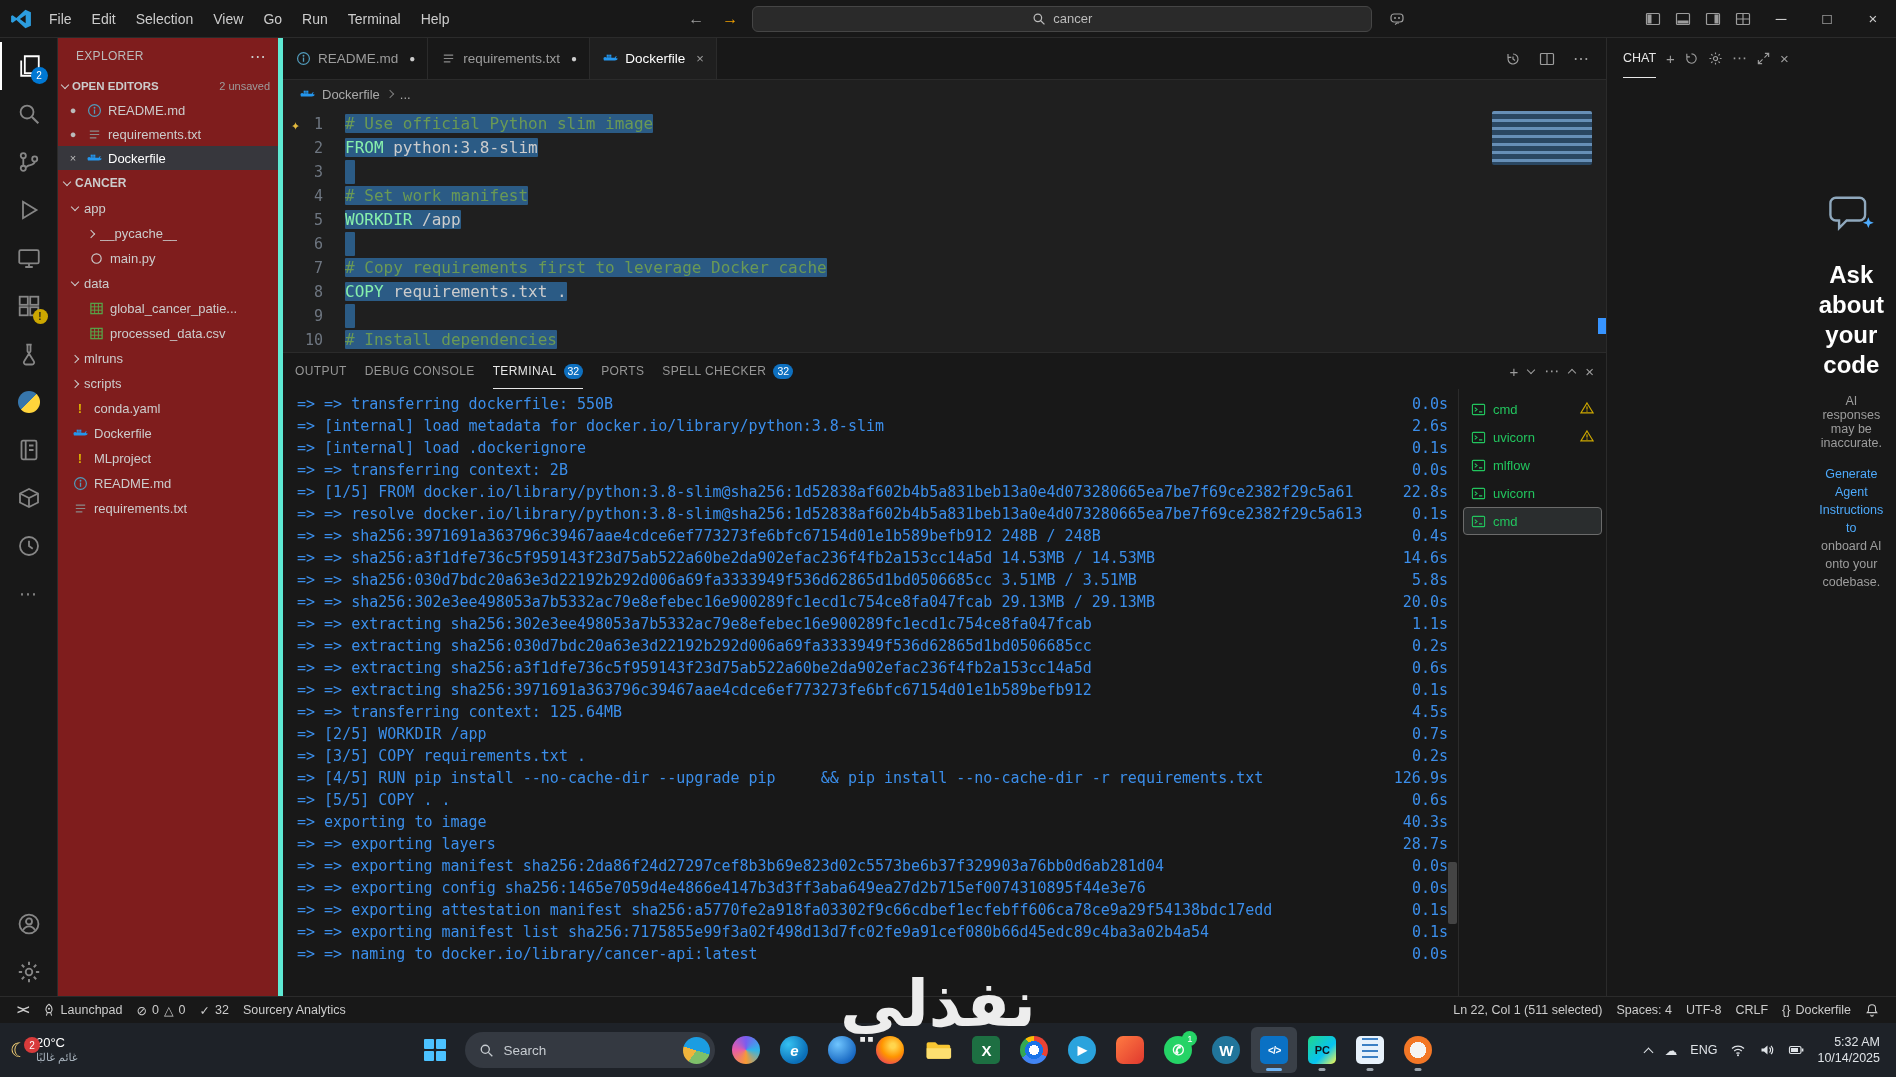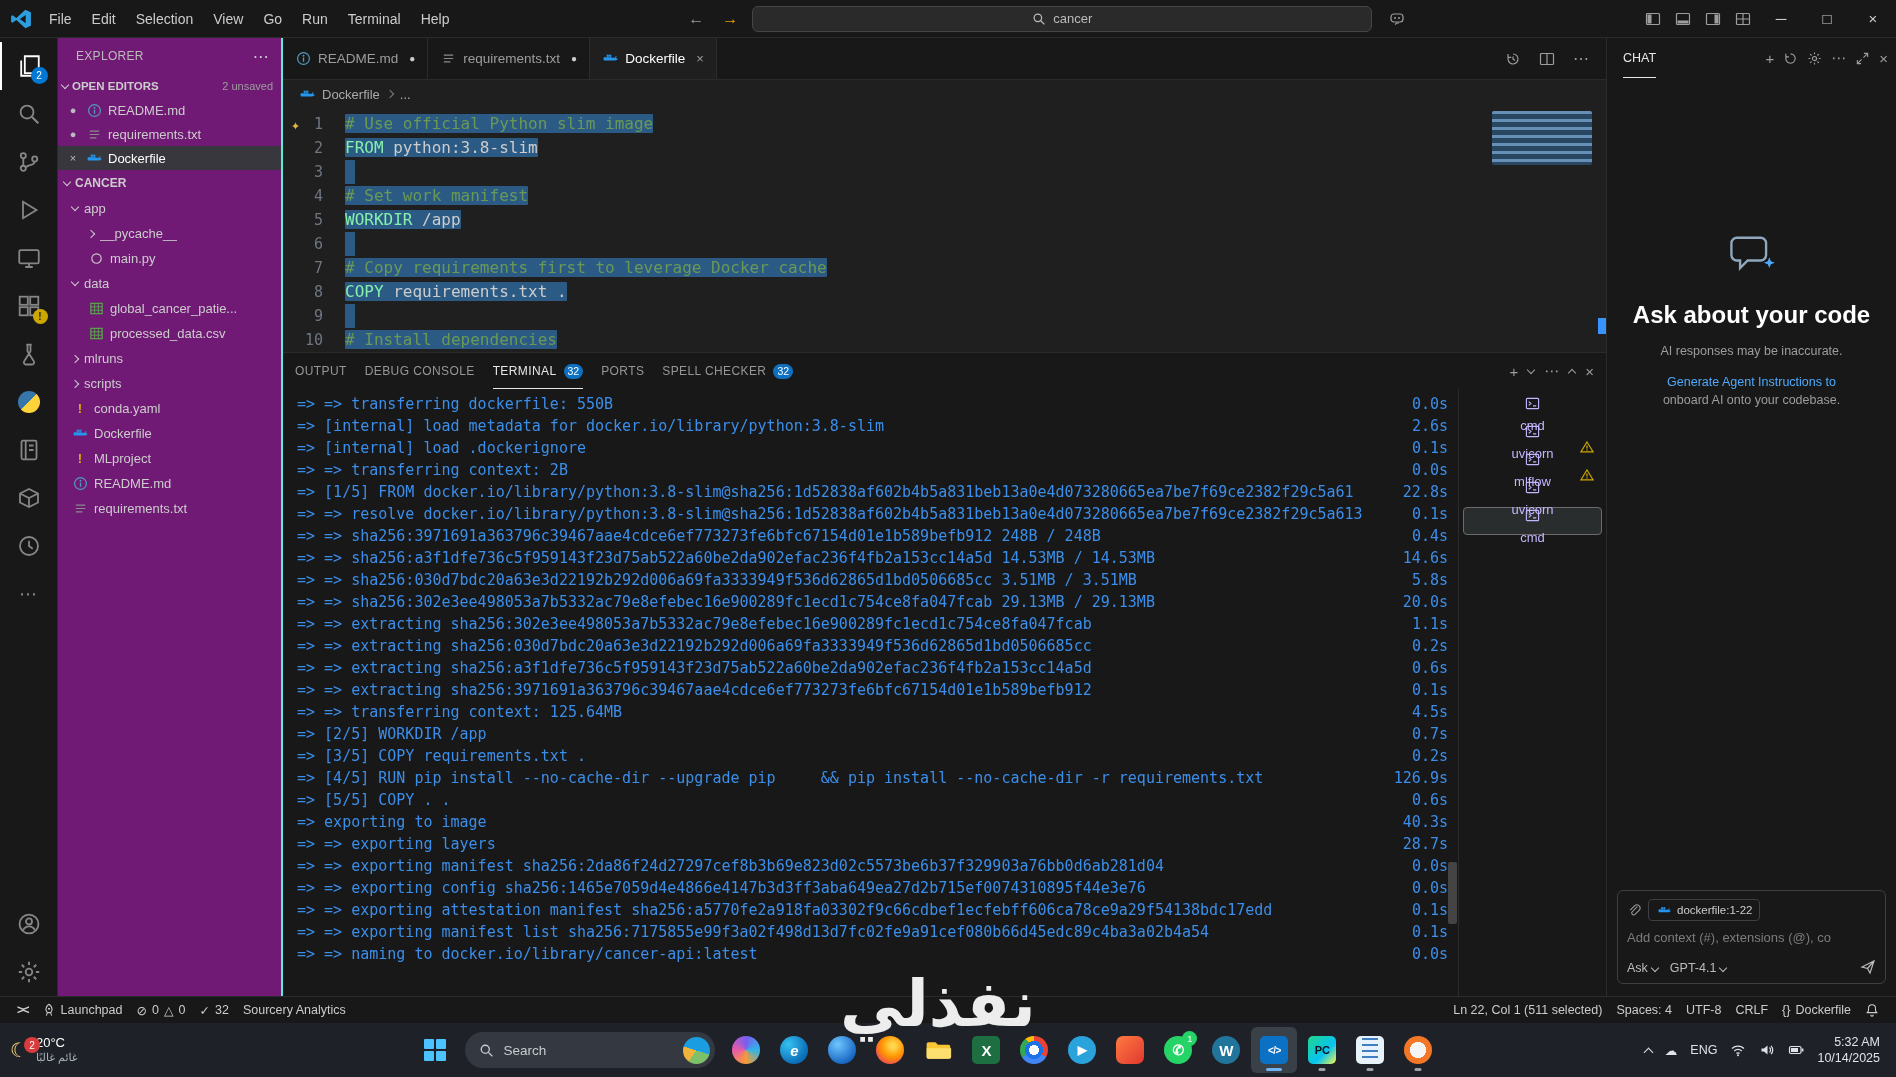--- a/index.html
+++ b/index.html
@@ -28,21 +28,21 @@
   .act-item { position:relative; width:58px; height:48px; display:flex; align-items:center; justify-content:center; color:#868686; }
   .act-item.active { color:#ffffff; box-shadow:inset 2px 0 0 #ffffff; }
   .act-item svg { width:24px; height:24px; }
   .act-badge { position:absolute; right:10px; bottom:6px; min-width:17px; height:17px; border-radius:9px; background:#0078d4; color:#fff; font-size:10px; display:flex; align-items:center; justify-content:center; padding:0 3px; }
   .act-warn { position:absolute; right:10px; bottom:6px; width:15px; height:15px; border-radius:8px; background:#cca700; color:#1f1f1f; font-size:10px; font-weight:bold; display:flex; align-items:center; justify-content:center; }
   .act-spacer { flex:1; }
   .glyph-python { width:22px; height:22px; border-radius:50%; background:linear-gradient(135deg,#3776ab 50%,#ffd43b 50%); }
   .act-dots { font-size:18px; color:#868686; letter-spacing:1px; }
 
   
-  .sidebar { width:225px; background:#701a75; border-right:2px solid #5eead4; font-size:13px; overflow:hidden; }
+  .sidebar { width:225px; background:#7f1d1d; border-right:5px solid #5eead4; font-size:13px; overflow:hidden; }
   .sb-header { height:36px; display:flex; align-items:center; justify-content:space-between; padding:0 12px 0 18px; color:#bbbbbb; font-size:12px; letter-spacing:.3px; }
   .sb-header .kebab { color:#cccccc; font-size:16px; }
   .section-header { height:24px; display:flex; align-items:center; gap:4px; padding:0 8px 0 4px; font-weight:bold; font-size:11.5px; color:#cccccc; }
   .section-header .badge-soft { margin-left:auto; color:#9d9d9d; font-weight:normal; font-size:11px; }
   .chev { width:6px; height:6px; border-right:1.4px solid currentColor; border-bottom:1.4px solid currentColor; display:inline-block; flex:none; }
   .chev.down { transform:rotate(45deg); margin-top:-3px; }
   .chev.right { transform:rotate(-45deg); }
   .oe-row { height:24px; display:flex; align-items:center; gap:6px; padding:0 6px 0 8px; color:#cccccc; font-size:13px; }
   .oe-row.selected { background:#37373d; color:#ffffff; }
   .oe-action { width:14px; text-align:center; color:#bbbbbb; font-size:11px; flex:none; }
@@ -83,28 +83,28 @@
   .pbadge { min-width:19px; height:15px; border-radius:8px; background:#0e70c0; color:#fff; font-size:10.5px; display:flex; align-items:center; justify-content:center; padding:0 4px; letter-spacing:0; }
   .panel-actions { margin-left:auto; display:flex; align-items:center; gap:10px; color:#9d9d9d; font-size:15px; }
   .panel-body { flex:1; display:flex; min-height:0; }
   .terminal-wrap { flex:1; position:relative; min-width:0; padding:4px 0 0 14px; overflow:hidden; }
   .term-line { display:flex; height:22px; line-height:22px; font-family:"DejaVu Sans Mono", monospace; font-size:15px; color:#3b8eea; }
   .tl-text { white-space:pre; overflow:hidden; flex:1; }
   .tl-time { margin-left:8px; padding-right:10px; flex:none; }
   .term-scrollbar { position:absolute; right:0; top:0; bottom:0; width:12px; }
   .term-thumb { position:absolute; right:1px; top:78%; width:9px; height:62px; background:rgba(121,121,121,.45); border-radius:2px; }
   .term-sessions { width:148px; border-left:1px solid #2b2b2b; padding:6px 4px 0 4px; }
-  .session { height:28px; display:flex; align-items:center; gap:7px; padding:0 7px; font-size:13px; color:#c4b5fd; border:1px solid transparent; border-radius:4px;flex-direction:column; }
+  .session { height:28px; display:flex; align-items:center; gap:7px; padding:0 7px; font-size:13px; color:#22c55e; border:1px solid transparent; border-radius:4px; }
   .session.selected { background:#2a2d2e; border-color:#6b6b6b; }
   .session svg { width:15px; height:15px; flex:none; }
   .sess-warn { margin-left:auto; }
   .sess-warn svg { width:14px; height:14px; }
 
   
-  .chat { width:290px; background:#181818; border-left:1px solid #2b2b2b; display:flex; flex-direction:column; }
+  .chat { width:290px; background:#181818; border-left:1px solid #2b2b2b; display:flex; flex-direction:row; }
   .chat-header { height:40px; display:flex; align-items:center; padding:0 8px 0 16px; gap:10px; }
   .chat-title { font-size:12.5px; color:#e7e7e7; box-shadow:inset 0 -1px 0 #e7e7e7; height:100%; display:flex; align-items:center; }
   .chat-header-icons { margin-left:auto; display:flex; align-items:center; gap:9px; color:#9d9d9d; font-size:15px; }
   .chat-header-icons svg { width:15px; height:15px; }
   .chat-body { flex:1; display:flex; flex-direction:column; align-items:center; text-align:center; padding:150px 22px 0 22px; }
   .chat-big-icon { margin-bottom:16px; }
   .chat-heading { font-size:24px; font-weight:bold; color:#ffffff; line-height:1.25; margin-bottom:14px; }
   .chat-note { font-size:12.5px; color:#9d9d9d; margin-bottom:14px; }
   .chat-link { font-size:12.5px; color:#4daafc; }
   .chat-link-rest { font-size:12.5px; color:#9d9d9d; }

